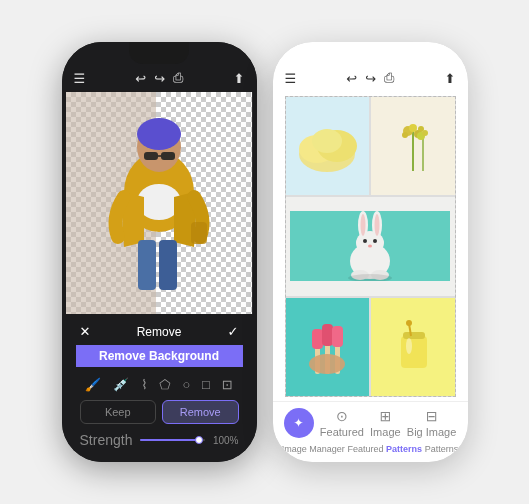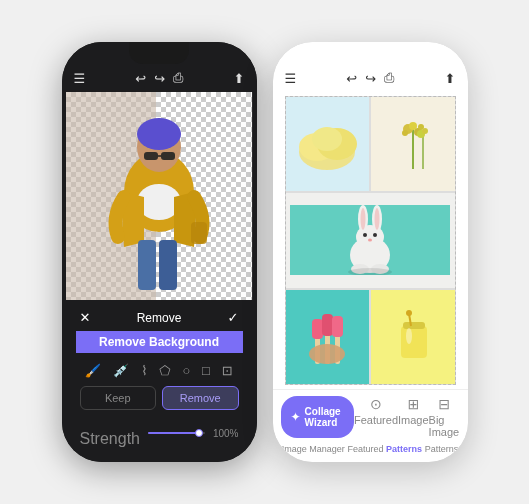--- a/index.html
+++ b/index.html
@@ -194,22 +194,21 @@
 
     .strength-row {
       display: flex;
       align-items: center;
       justify-content: space-between;
       padding: 4px 8px 6px;
     }
 
     .strength-label {
       color: #888;
-      font-size: 16px;
-      margin-top: 12px;
+      font-size: 14px;
     }
 
     .strength-pct {
       color: #888;
       font-size: 10px;
     }
 
     .strength-bar {
       flex: 1;
       height: 2px;
@@ -520,21 +519,20 @@
             </svg>
           </div>
         </div>
       </div>
 
       <div class="right-bottom">
 
         <div class="bottom-tabs-top">
           <div class="tab-active-btn">
             <span class="tab-active-icon">✦</span>
-            <span class="tab-active-label">Collage Wizard</span>
           </div>
           <div class="tab-item">
             <span class="tab-icon">⊙</span>
             <span class="tab-label">Featured</span>
           </div>
           <div class="tab-item">
             <span class="tab-icon">⊞</span>
             <span class="tab-label">Image</span>
           </div>
           <div class="tab-item">

